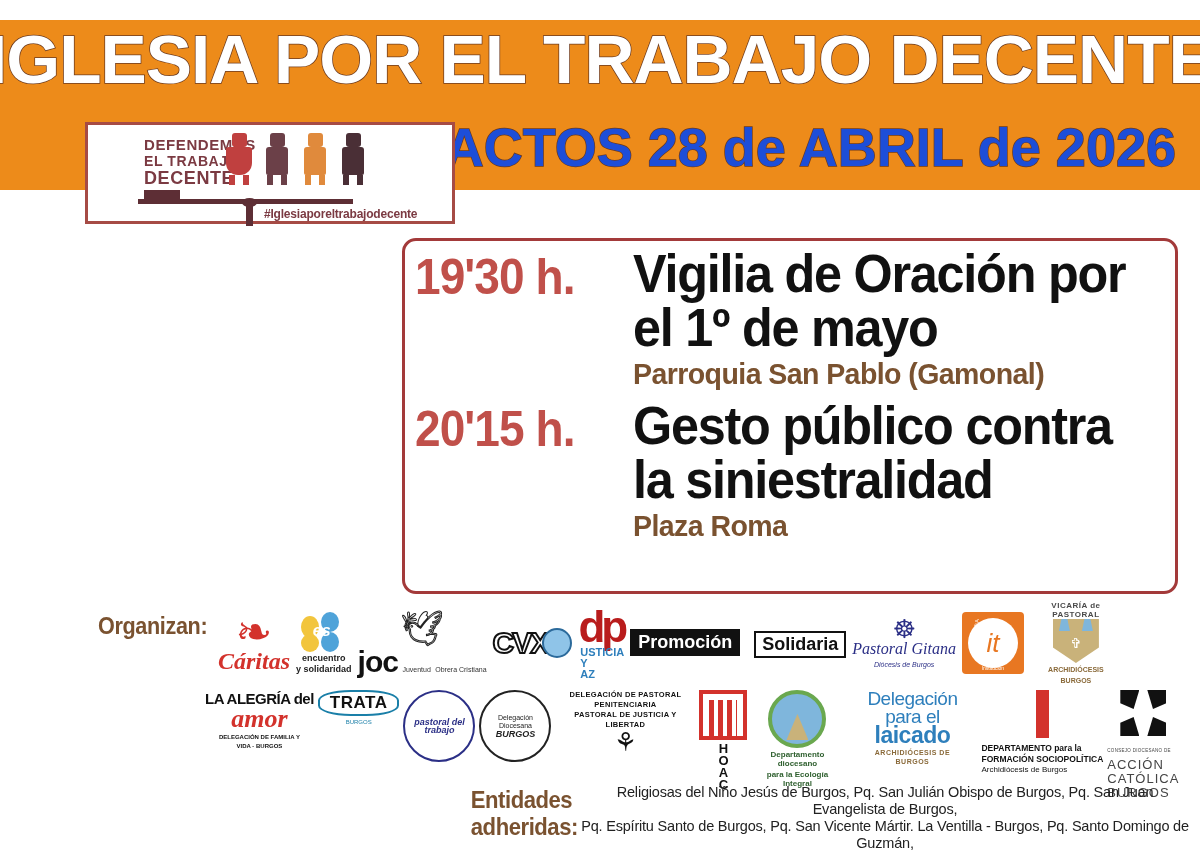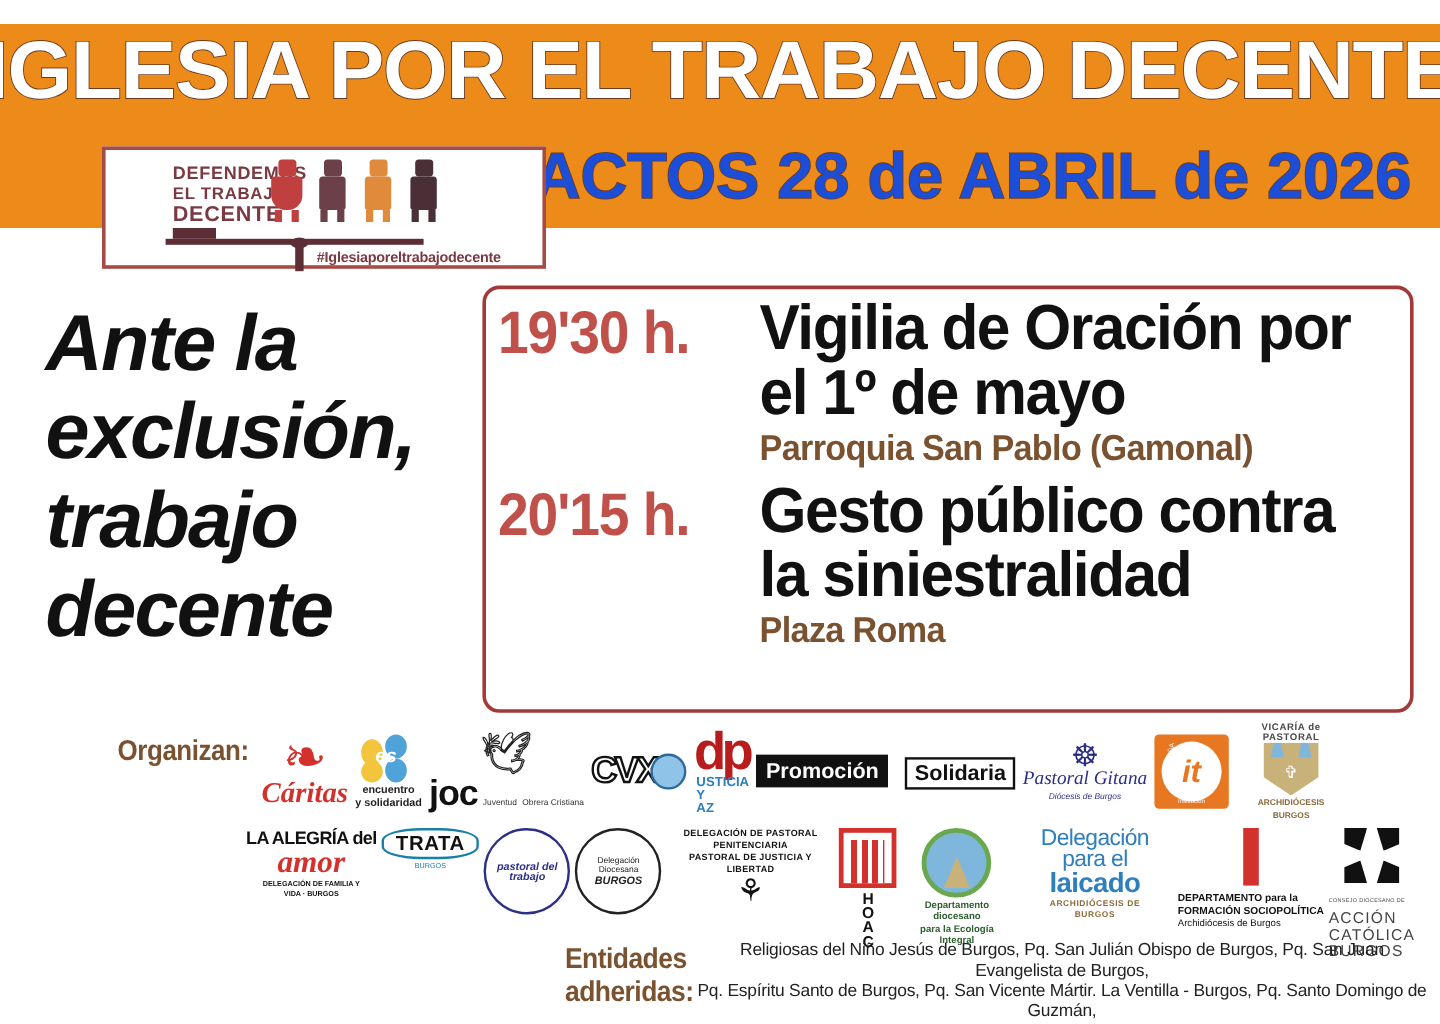--- a/index.html
+++ b/index.html
@@ -196,21 +196,21 @@
   .promo span{background:#111;color:#fff;font-weight:bold;font-size:18px;padding:1px 6px;border:2px solid #111;}
   .promo span.b{background:#fff;color:#111;margin-top:2px;margin-left:14px;}
 
   .gitana{display:flex;flex-direction:column;align-items:center;}
   .gitana .wheel{font-size:26px;color:#2B2F86;line-height:22px;}
   .gitana .nm{font-family:"Liberation Serif",serif;font-style:italic;font-size:16px;color:#2B2F86;}
   .gitana .cap{font-size:7px;color:#2B2F86;font-style:italic;}
 
   .it-box{width:62px;height:62px;background:#E87722;border-radius:4px;display:flex;align-items:center;justify-content:center;position:relative;}
   .it-box .circle{width:50px;height:50px;border-radius:50%;background:#fff;display:flex;align-items:center;justify-content:center;}
-  .it-box .it{font-size:26px;font-weight:bold;color:#E87722;font-style:italic;}
+  .it-box .it{font-size:26px;font-weight:normal;color:#E87722;font-style:italic;}
   .it-box .esp{position:absolute;left:3px;top:16px;font-size:6px;color:#fff;transform:rotate(-90deg);}
   .it-box .sub{position:absolute;bottom:3px;left:0;right:0;font-size:5px;color:#fff;text-align:center;}
 
   .vicaria{display:flex;flex-direction:column;align-items:center;position:relative;width:92px;}
   .vicaria .arc{font-size:8px;color:#4a4a4a;letter-spacing:0.5px;font-weight:bold;}
   .vicaria .shield{width:46px;height:44px;background:#C9B27A;position:relative;clip-path:polygon(0 0,100% 0,100% 65%,50% 100%,0 65%);}
   .vicaria .sp{position:absolute;width:11px;height:26px;background:#7FB6DC;clip-path:polygon(50% 0,100% 100%,0 100%);top:-14px;}
   .vicaria .sp1{left:6px;} .vicaria .sp2{right:6px;}
   .vicaria .cr{position:absolute;left:0;right:0;top:16px;text-align:center;color:#fff;font-size:14px;}
   .vicaria .cap{font-size:7px;font-weight:bold;color:#8a6a3a;}
@@ -329,21 +329,20 @@
           <div class="legs">
             <i></i>
             <i></i>
           </div>
       </div>
 
       <div class="cl-hash">#Iglesiaporeltrabajodecente</div>
     </div>
   </div>
 
-  <div class="slogan">Ante la exclusión, trabajo decente</div>
 
   <div class="schedule">
     <div class="event ev1">
       <div class="ev-time">19'30 h.</div>
       <div class="ev-body">
         <div class="ev-title">Vigilia de Oración por el 1º de mayo</div>
         <div class="ev-place">Parroquia San Pablo (Gamonal)</div>
       </div>
     </div>
     <div class="event ev2">

